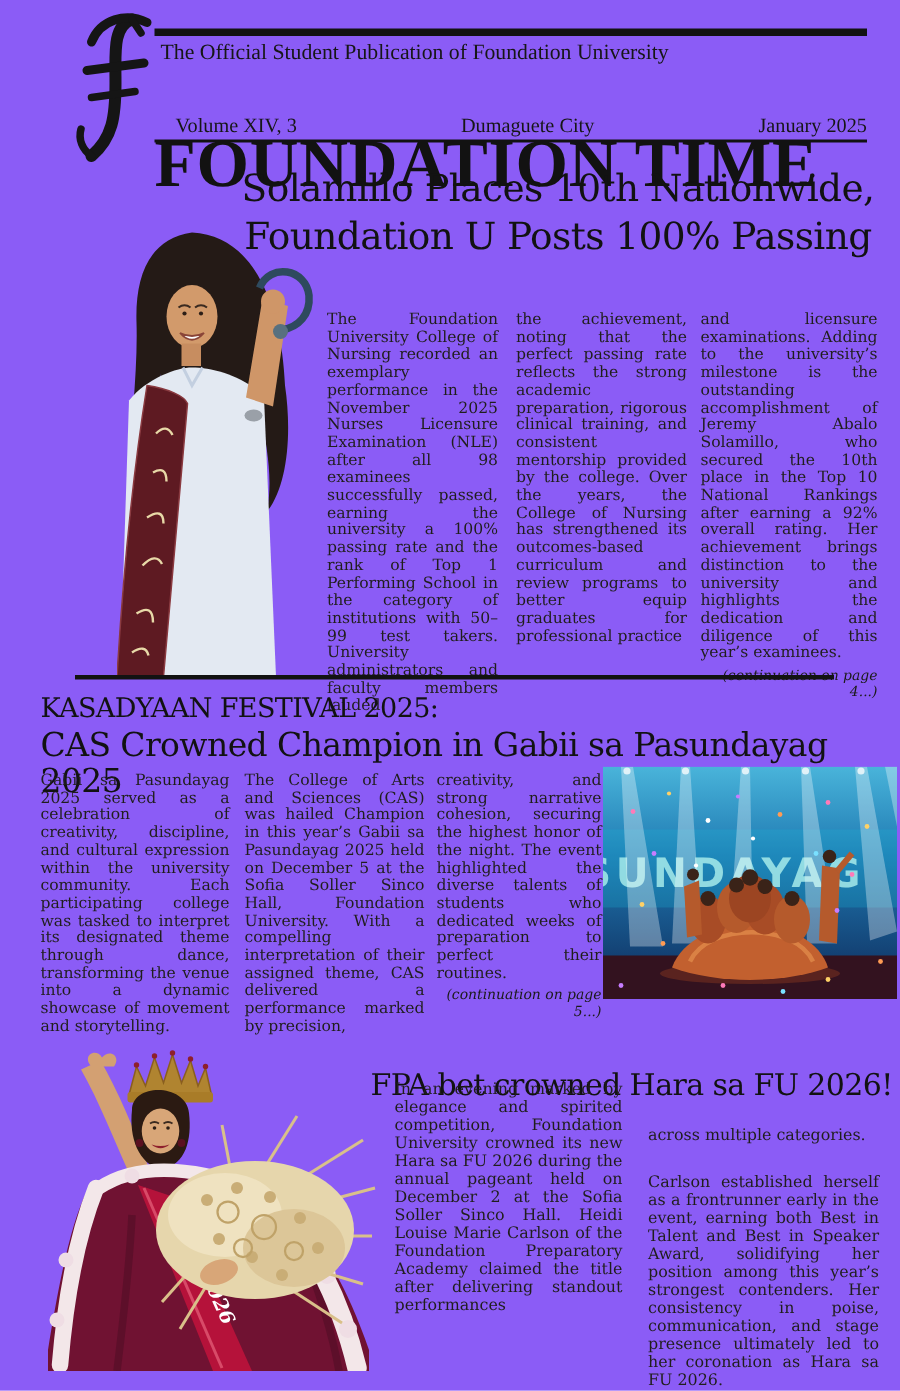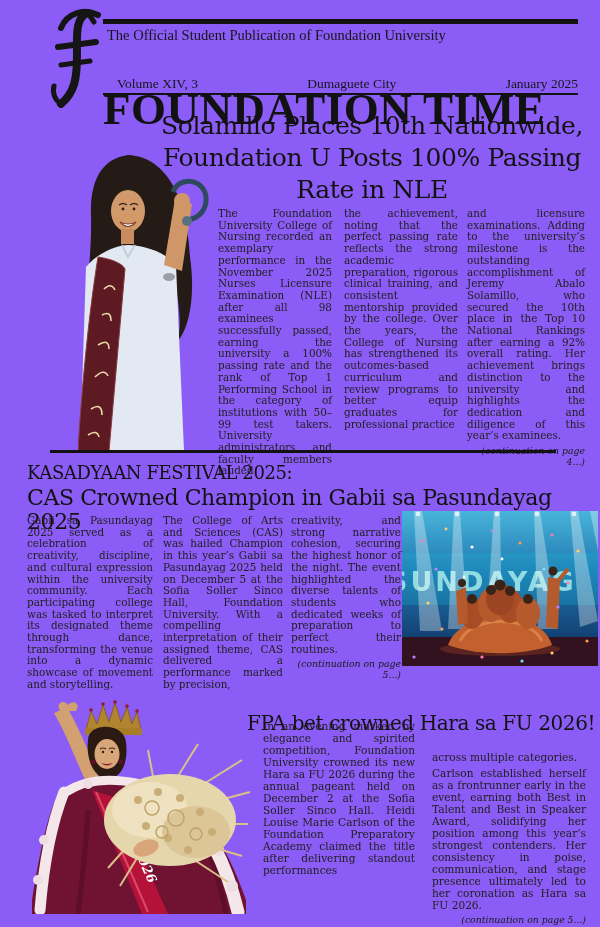--- a/index.html
+++ b/index.html
@@ -19,21 +19,21 @@
   .mast-info .vol{padding-left:14px;}
   
   .slab{font-family:"DejaVu Serif", serif; font-weight:normal; color:#121212; letter-spacing:-.4px;}
   .h1-block{width:444px; text-align:center; font-size:25px; line-height:32px;}
   .kicker{font-size:18px; line-height:22px;}
   .h2-line{font-size:22px; line-height:24px;}
   .h3-line{font-size:20px; line-height:24px;}
   
   .col{font-size:10.4px; line-height:11.7px; text-align:justify; color:#201e1c;}
   .col3x{font-size:10.6px; line-height:12px;}
-  .para-gap{margin-top:4px;}
+  .para-gap{margin-top:19px;}
   .cont{font-style:italic; font-size:9.3px; text-align:right; margin-top:3px; color:#1b1a18;}
   svg{display:block;}
   .photo-frame{overflow:hidden;}
 </style>
 </head>
 <body>
 
 <div class="page">
 
   <div class="abs" style="left:48px; top:6px; width:58px; height:102px;" aria-label="F">
@@ -55,21 +55,20 @@
   <div class="abs mast-info" style="left:103px; top:76px; width:475px;">
     <span class="vol">Volume XIV, 3</span>
     <span>Dumaguete City</span>
     <span>January 2025</span>
   </div>
   <div class="abs rule" style="left:103px; top:93px; width:475px; height:2px;"></div>
 
   <div class="abs slab h1-block" style="left:150px; top:110px;">
     <div>Solamillo Places 10th Nationwide,</div>
     <div>Foundation U Posts 100% Passing</div>
-    <div>Rate in NLE</div>
   </div>
 
   <div class="abs" style="left:78px; top:153px; width:142px; height:298px;">
     <svg width="142" height="298" viewBox="0 0 142 298">
       <path fill="#241a16" d="M50,2 C22,6 12,30 13,62 C14,94 9,132 8,164 C20,152 28,120 29,96 C31,130 29,158 24,180 C40,170 44,136 46,112 C46,150 52,176 64,190 L78,188 C92,172 97,150 96,124 C100,146 104,166 100,188 C113,172 117,138 112,104 C110,56 94,4 50,2 Z"></path>
       <ellipse cx="50" cy="58" rx="17" ry="21" fill="#d29a6b"></ellipse>
       <path d="M41,52 q4,-3 8,0 M52,52 q4,-3 8,0" stroke="#3a2a20" stroke-width="1.4" fill="none"></path>
       <circle cx="45" cy="56" r="1.4" fill="#2c1e16"></circle>
         <circle cx="56" cy="56" r="1.4" fill="#2c1e16"></circle>
       <path d="M42,69 Q50,78 58,69 Q50,73 42,69 Z" fill="#fff" stroke="#8a4538" stroke-width="1.2"></path>

